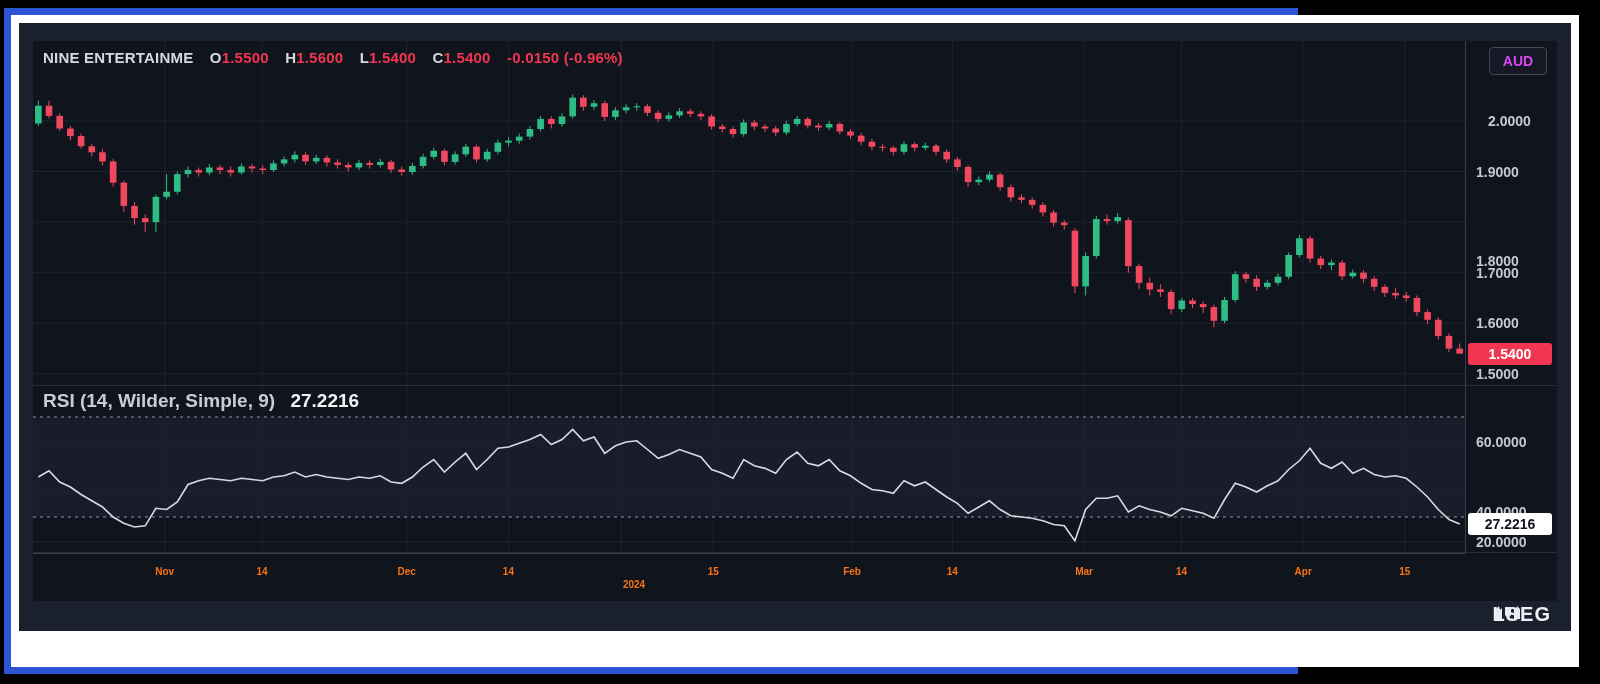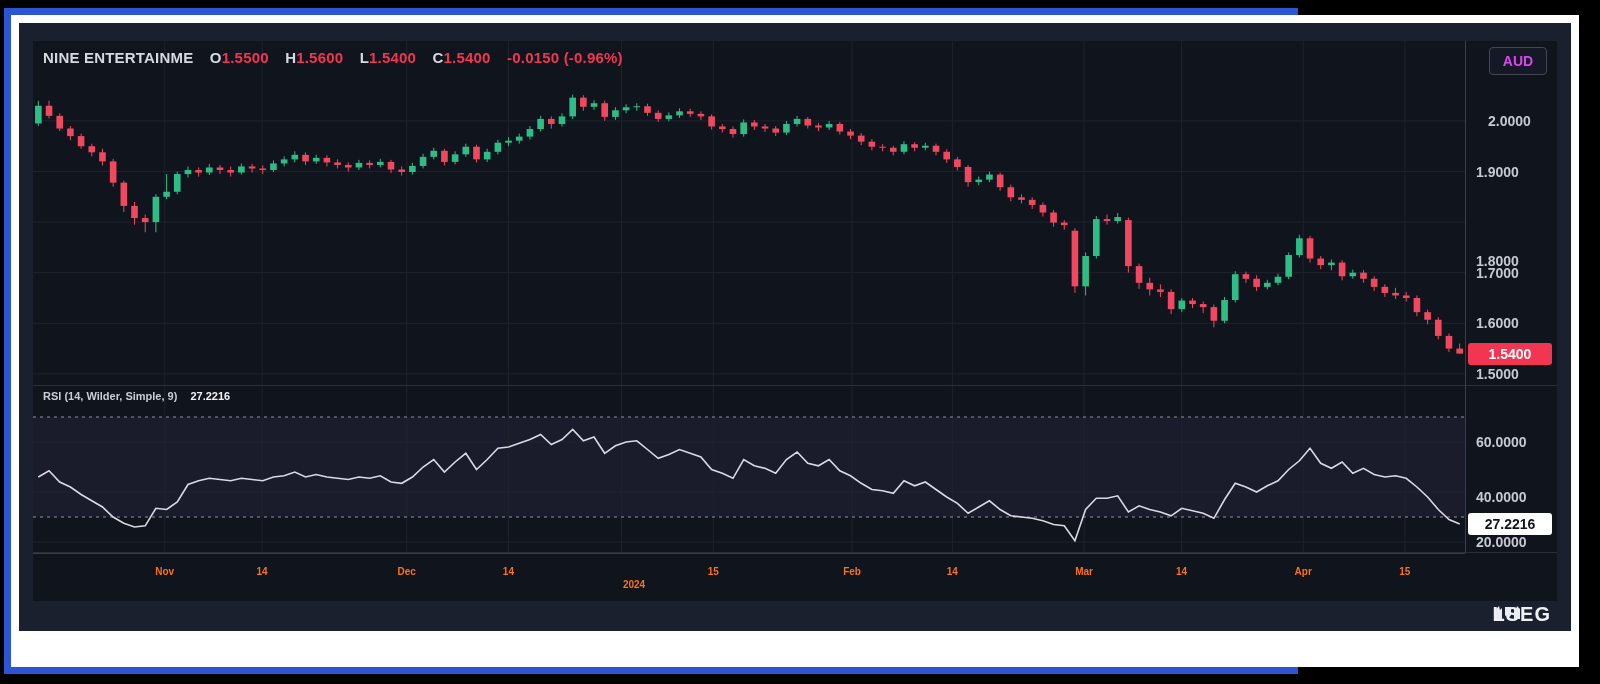--- a/index.html
+++ b/index.html
@@ -18,21 +18,21 @@
               font-weight:bold;color:#c6c9d2;}
   .time-label{position:absolute;top:12px;transform:translateX(-50%);font-size:10px;
               font-weight:bold;color:#f97316;}
   .chart-header{position:absolute;left:10px;top:8px;font-size:15px;font-weight:bold;
                 color:#d6d9e0;white-space:nowrap;z-index:5;letter-spacing:.2px;}
   .chart-header .red{color:#f23652;}
   .chart-header .fld{margin-left:12px;}
   .currency-badge{position:absolute;right:10px;top:6px;width:56px;height:26px;line-height:26px;
                   text-align:center;border:1px solid #434754;border-radius:4px;color:#d946ef;
                   font-size:14px;font-weight:bold;background:#141925;z-index:6;}
-  .rsi-header{position:absolute;left:10px;top:4px;font-size:11px;font-weight:bold;color:#c9ccd4;z-index:5;}
+  .rsi-header{position:absolute;left:10px;top:4px;font-size:19px;font-weight:bold;color:#c9ccd4;z-index:5;}
   .rsi-header .val{color:#f0f1f5;margin-left:10px;}
   .last-badge{position:absolute;left:2px;width:84px;height:22px;line-height:22px;text-align:center;
               font-size:14px;font-weight:bold;border-radius:3px;z-index:6;}
   .price-last{background:#f23652;color:#fff;top:302px;}
   .rsi-last{background:#ffffff;color:#10141d;top:472px;}
   .lseg{position:absolute;right:20px;bottom:5px;display:flex;align-items:center;gap:8px;}
   .lseg-text{color:#eef0f5;font-size:20px;font-weight:bold;letter-spacing:1px;}
   .caption{position:absolute;left:26px;top:618px;width:1300px;height:32px;line-height:32px;
            font-size:22px;font-weight:bold;font-style:italic;color:#080c14;}
   svg{position:absolute;left:0;top:0;display:block;}
@@ -382,21 +382,21 @@
           <div class="axis-col" id="axis-col">
             <div class="last-badge price-last">1.5400</div>
             <div class="last-badge rsi-last">27.2216</div>
           <div class="tick-label" style="top: 70.9294px; margin-left: 12px;">2.0000</div>
               <div class="tick-label" style="top: 121.518px;">1.9000</div>
               <div class="tick-label" style="top: 190px; margin-top: 21px;">1.8000</div>
               <div class="tick-label" style="top: 222.694px;">1.7000</div>
               <div class="tick-label" style="top: 273.282px;">1.6000</div>
               <div class="tick-label" style="top: 323.871px;">1.5000</div>
               <div class="tick-label" style="top: 392px;">60.0000</div>
-              <div class="tick-label" style="top: 447px;">40.0000</div>
+              <div class="tick-label" style="top: 462px; text-decoration: underline;">40.0000</div>
               <div class="tick-label" style="top: 492px;">20.0000</div>
             </div>
 
           <div class="time-axis" id="time-axis">
               <div class="time-label" style="left: 131.744px;">Nov</div>
               <div class="time-label" style="left: 229.12px;">14</div>
               <div class="time-label" style="left: 373.752px;">Dec</div>
               <div class="time-label" style="left: 475.424px;">14</div>
               <div class="time-label" style="left: 601px; margin-top: 13px;">2024</div>
               <div class="time-label" style="left: 680.2px;">15</div>

